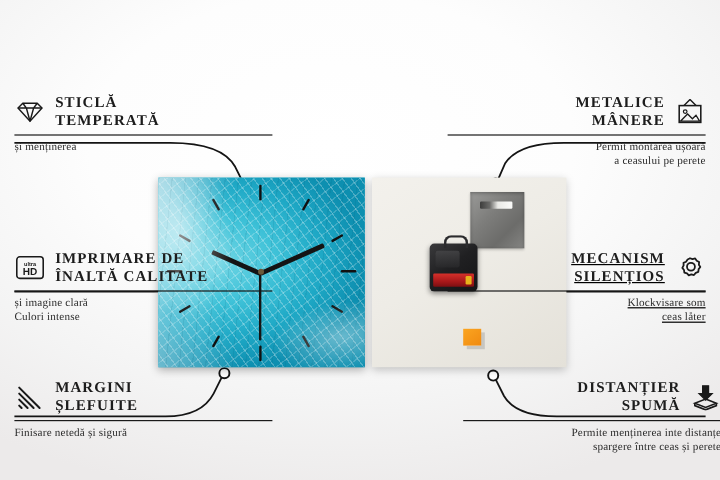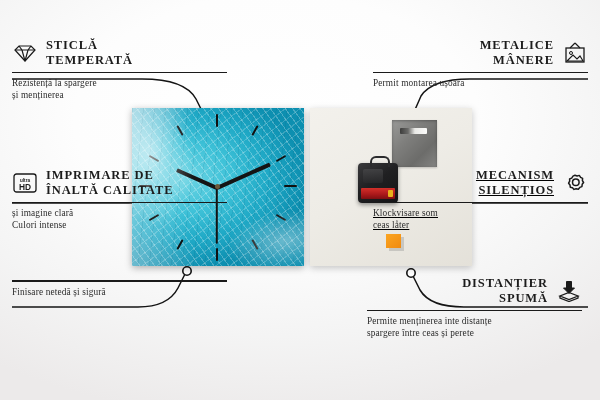--- a/index.html
+++ b/index.html
@@ -3,21 +3,21 @@
 <meta charset="utf-8">
 <style>
   html,body{margin:0;padding:0;}
   body{
     width:600px;height:400px;overflow:hidden;
     font-family:"Liberation Serif", serif;
     background:
       radial-gradient(ellipse 480px 300px at 46% 30%, #ffffff 0%, #fdfdfd 42%, #f4f4f4 72%, #eceaea 100%);
     position:relative;
   }
-  .stage{position:absolute;inset:0;}
+  .stage{position:absolute;inset:0;margin-top:40px;}
 
   
   .leaders{position:absolute;left:0;top:0;width:600px;height:400px;}
 
   
   .product{
     position:absolute;left:132px;top:108px;width:340px;height:158px;
   }
   .clock-face{
     position:absolute;left:0;top:0;width:172px;height:158px;
@@ -104,22 +104,22 @@
   .c-sub{
     font-size:9.3px;color:#2b2b2b;line-height:1.3;letter-spacing:.15px;
   }
   .ico{width:26px;height:22px;flex:0 0 auto;display:block;}
 
   .cl1{left:12px;top:38px;}
   .cl2{left:12px;top:168px;}
   .cl3{left:12px;top:276px;}
   .cr1{left:373px;top:38px;text-align:right;}
   .cr2{left:373px;top:168px;text-align:right;text-decoration:underline;}
-  .cr3{left:367px;top:276px;text-align:right;}
-  .cr1 .c-sub,.cr2 .c-sub,.cr3 .c-sub{text-align:left;}
+  .cr3{left:386px;top:276px;text-align:right;}
+  .cr1 .c-sub,.cr2 .c-sub,.cr3 .c-sub{text-align:right;}
 </style>
 </head>
 <body>
 
 <div class="stage">
 
   <svg class="leaders" viewBox="0 0 600 400">
     <g fill="none" stroke="#141414" stroke-width="1.5">
       <path d="M12,79 L142,79 Q185,79 196,99 L203,113"></path>
       <path d="M12,203 L128,203 Q160,203 172,192 L181,184"></path>
@@ -182,21 +182,20 @@
           <path d="M3,8 L13,19 L23,8 L19,4 L7,4 Z"></path>
           <path d="M3,8 L23,8 M7,4 L10,8 L13,19 M19,4 L16,8 L13,19"></path>
         </g>
       </svg>
       <div>
         <div class="c-title">STICLĂ</div>
         <div class="c-title">TEMPERATĂ</div>
       </div>
     </div>
     <div class="c-rule"></div>
-    <div class="c-sub">Rezistență la spargere</div>
     <div class="c-sub">și menținerea</div>
   </div>
 
   <div class="callout cl2">
     <div class="c-head">
       <svg class="ico" viewBox="0 0 26 22">
         <rect x="2" y="2" width="22" height="18" rx="2.5" fill="none" stroke="#1a1a1a" stroke-width="1.3"></rect>
         <text x="13" y="9.5" font-family="Liberation Sans, sans-serif" font-size="4.6" font-weight="bold" fill="#1a1a1a" text-anchor="middle">ultra</text>
         <text x="13" y="17.5" font-family="Liberation Sans, sans-serif" font-size="8.4" font-weight="bold" fill="#1a1a1a" text-anchor="middle">HD</text>
       </svg>
@@ -204,39 +203,54 @@
         <div class="c-title">IMPRIMARE DE</div>
         <div class="c-title">ÎNALTĂ CALITATE</div>
       </div>
     </div>
     <div class="c-rule"></div>
     <div class="c-sub">și imagine clară</div>
     <div class="c-sub">Culori intense</div>
   </div>
 
   <div class="callout cl3">
+    <div class="c-head">
+      <svg class="ico" viewBox="0 0 26 22">
+        <g stroke="#1a1a1a" stroke-width="1.7" stroke-linecap="round">
+          <line x1="4" y1="3" x2="21" y2="20"></line>
+          <line x1="4" y1="8" x2="16" y2="20"></line>
+          <line x1="4" y1="13" x2="11" y2="20"></line>
+          <line x1="4" y1="18" x2="6" y2="20"></line>
+        </g>
+      </svg>
+      <div>
+        <div class="c-title">MARGINI</div>
+        <div class="c-title">ȘLEFUITE</div>
+      </div>
+    </div>
     <div class="c-rule"></div>
     <div class="c-sub">Finisare netedă și sigură</div>
   </div>
 
   <div class="callout cr1">
     <div class="c-head right">
       <div>
         <div class="c-title">METALICE</div>
         <div class="c-title">MÂNERE</div>
       </div>
       <svg class="ico" viewBox="0 0 26 22">
         <path d="M13,1 L8,6 M13,1 L18,6" fill="none" stroke="#1a1a1a" stroke-width="1.2"></path>
         <rect x="4" y="6" width="18" height="14" fill="none" stroke="#1a1a1a" stroke-width="1.3"></rect>
         <circle cx="9" cy="11" r="1.5" fill="none" stroke="#1a1a1a" stroke-width="1"></circle>
         <path d="M5,19 L11,13 L15,17 L18,14 L21,19 Z" fill="none" stroke="#1a1a1a" stroke-width="1.1"></path>
       </svg>
     </div>
     <div class="c-rule"></div>
     <div class="c-sub">Permit montarea ușoară</div>
+    <div class="c-sub">a ceasului pe perete</div>
   </div>
 
   <div class="callout cr2">
     <div class="c-head right">
       <div>
         <div class="c-title">MECANISM</div>
         <div class="c-title">SILENȚIOS</div>
       </div>
       <svg class="ico" viewBox="0 0 26 22">
         <path d="M13,3.2 L15.1,4.0 L17.3,3.4 L18.6,5.3 L20.6,6.3 L20.4,8.6 L21.6,10.5 L20.2,12.3 L19.9,14.6 L17.8,15.4 L16.3,17.2 L14.1,16.7 L12.0,17.4 L10.5,15.8 L8.3,15.2 L8.0,13.0 L6.6,11.2 L7.7,9.2 L7.6,7.0 L9.7,6.1 L11.0,4.2 Z" fill="none" stroke="#1a1a1a" stroke-width="1.5" stroke-linejoin="round"></path>

